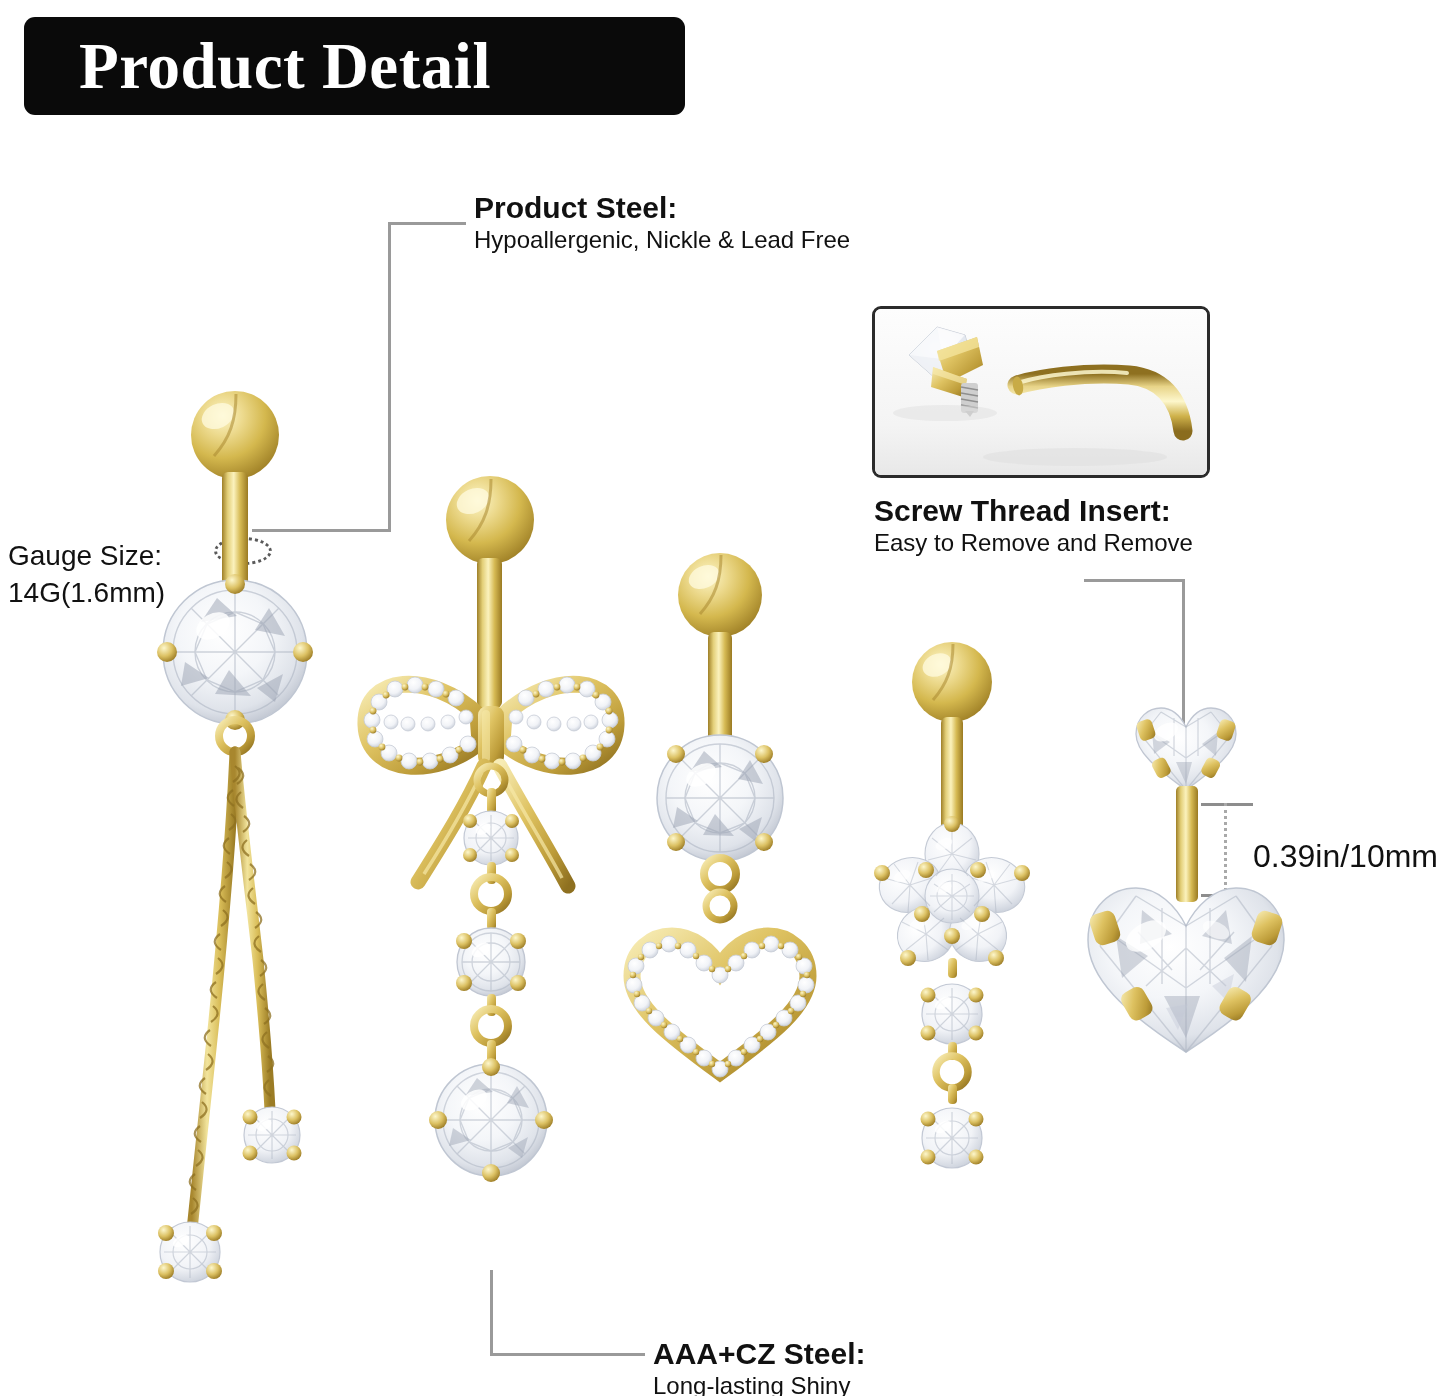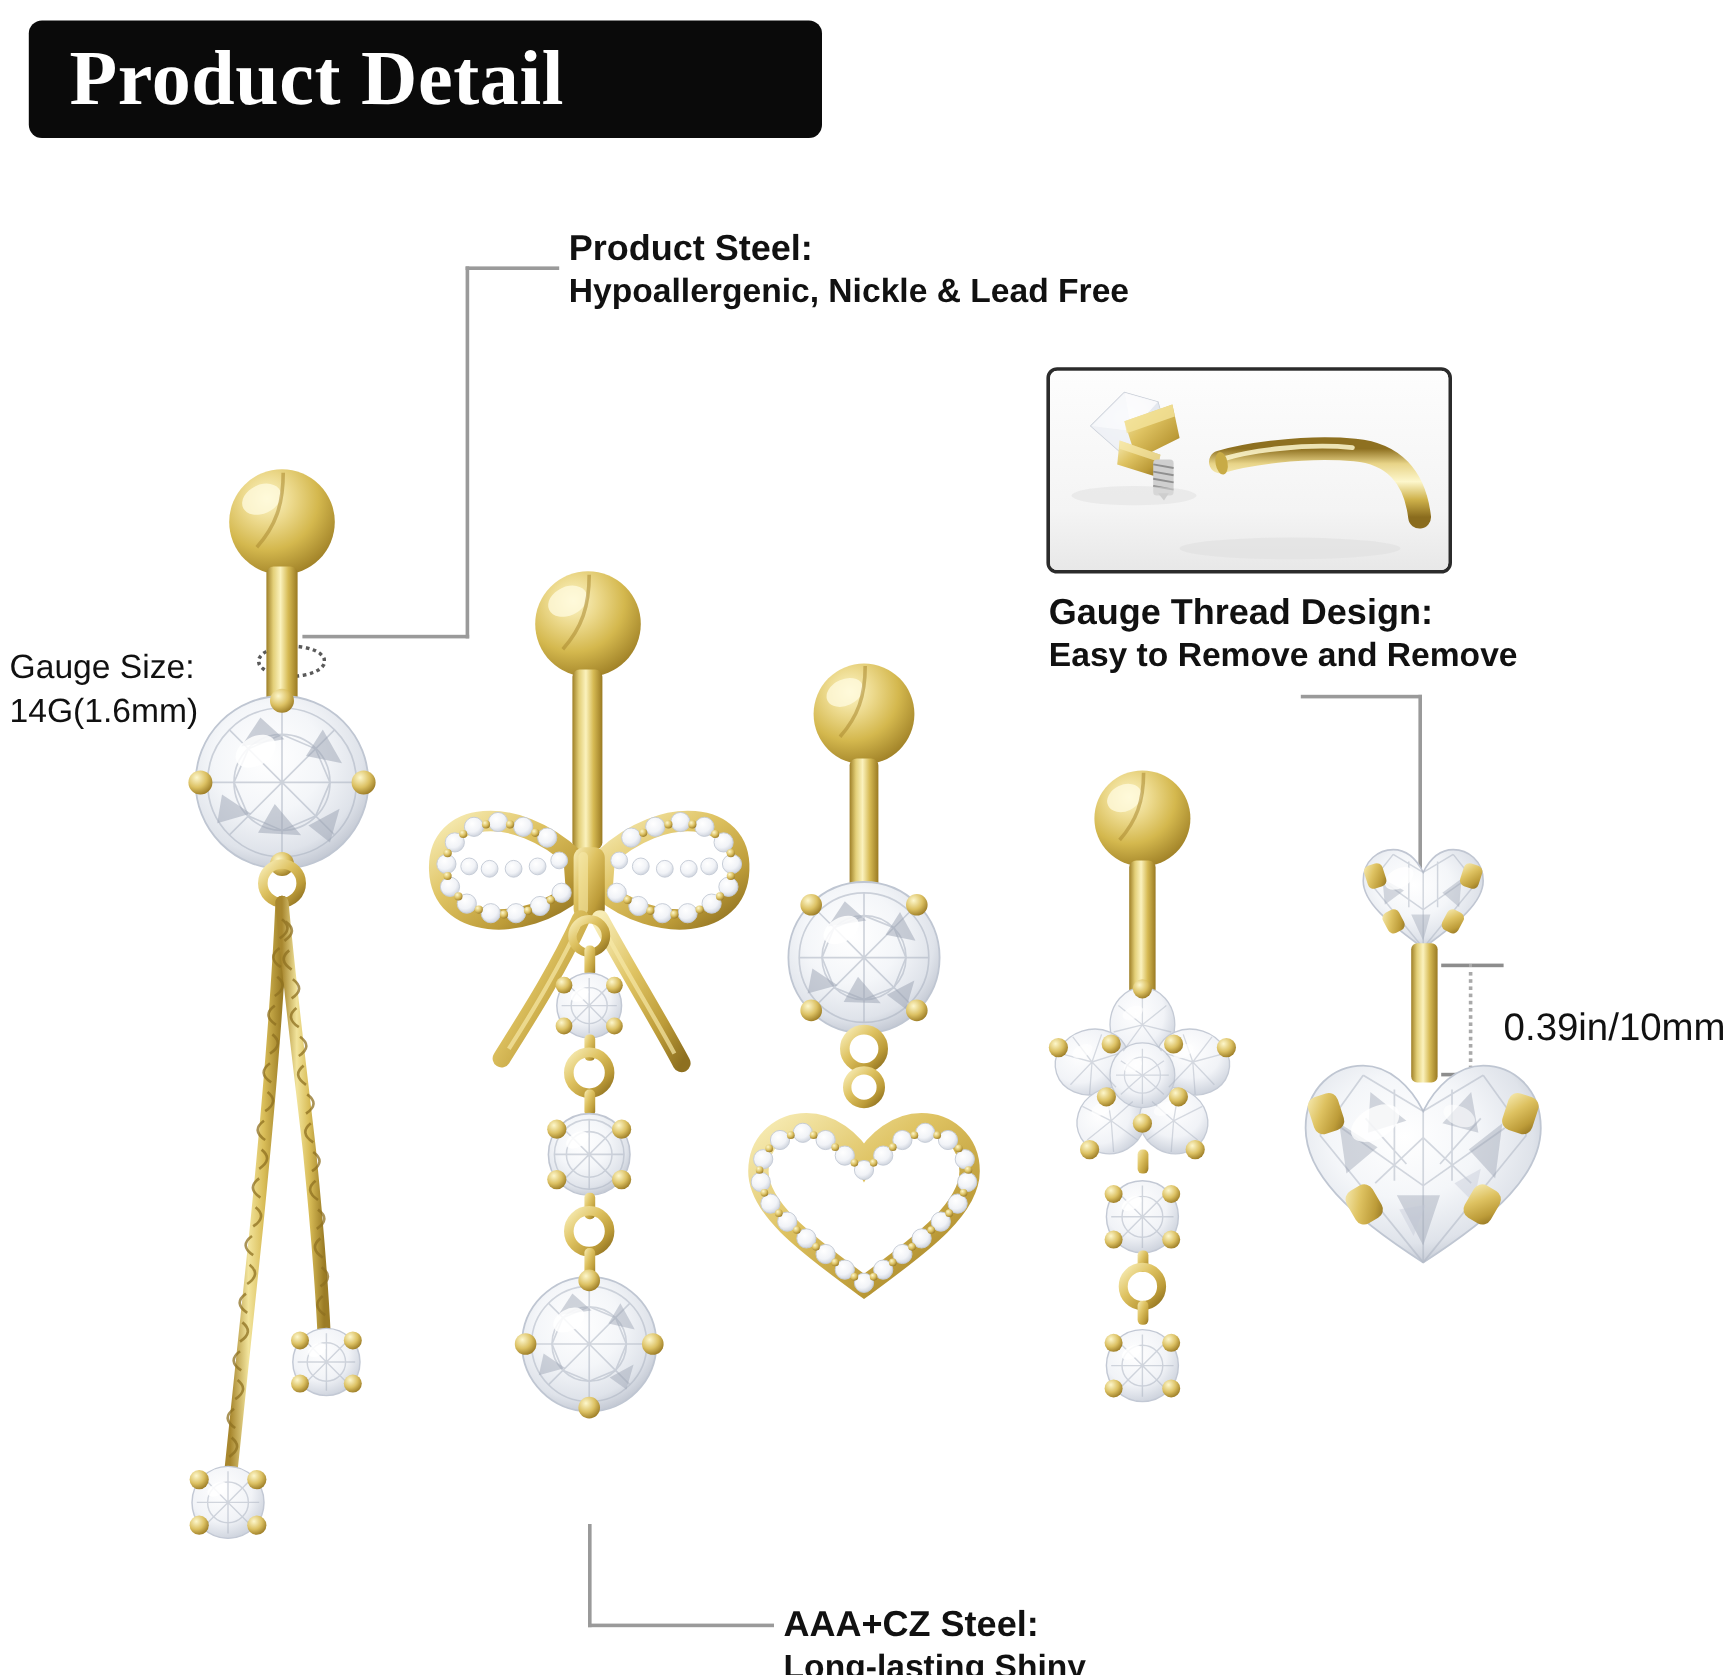--- a/index.html
+++ b/index.html
@@ -4,26 +4,26 @@
 <style>
   html,body{margin:0;padding:0;background:#ffffff;}
   body{width:1445px;height:1396px;position:relative;overflow:hidden;
        font-family:"Liberation Sans","DejaVu Sans",sans-serif;color:#111;}
   .abs{position:absolute;}
 
   
   #title-banner{left:24px;top:17px;width:661px;height:98px;background:#0a0a0a;
       border-radius:11px;display:flex;align-items:center;}
   #title-text{color:#fff;font-family:"Liberation Serif","DejaVu Serif",serif;
-      font-weight:700;font-size:65px;letter-spacing:.5px;padding-left:34px;
+      font-weight:700;font-size:65px;letter-spacing:.5px;padding-left:55px;
       line-height:1;}
 
   
   .callout .hd{font-size:30px;font-weight:700;line-height:1.18;white-space:nowrap;}
-  .callout .sb{font-size:28px;font-weight:700;line-height:1.25;white-space:nowrap;}
+  .callout .sb{font-size:24px;font-weight:400;line-height:1.25;white-space:nowrap;}
   #callout-steel{left:474px;top:190px;}
   #callout-screw{left:874px;top:493px;}
   #callout-cz{left:653px;top:1336px;}
   #gauge-label{left:8px;top:538px;font-size:28px;line-height:1.32;white-space:nowrap;}
   #dim-label{left:1253px;top:838px;font-size:32px;white-space:nowrap;}
 
   
   .ln{background:#9a9a9a;position:absolute;}
   .lnh{height:3px;}
   .lnv{width:3px;}
@@ -118,21 +118,21 @@
 
 <div class="abs ln lnv" id="leader-cz-v" style="left:490px;top:1270px;height:86px;"></div>
 <div class="abs ln lnh" id="leader-cz-h" style="left:490px;top:1353px;width:155px;"></div>
 
 <div class="abs callout" id="callout-steel">
   <div class="hd">Product Steel:</div>
   <div class="sb">Hypoallergenic, Nickle &amp; Lead Free</div>
 </div>
 
 <div class="abs callout" id="callout-screw">
-  <div class="hd">Gauge Thread Design:</div>
+  <div class="hd">Screw Thread Insert:</div>
   <div class="sb">Easy to Remove and Remove</div>
 </div>
 
 <div class="abs callout" id="callout-cz">
   <div class="hd">AAA+CZ Steel:</div>
   <div class="sb">Long-lasting Shiny</div>
 </div>
 
 <div class="abs" id="gauge-label">
   <div>Gauge Size:</div>

